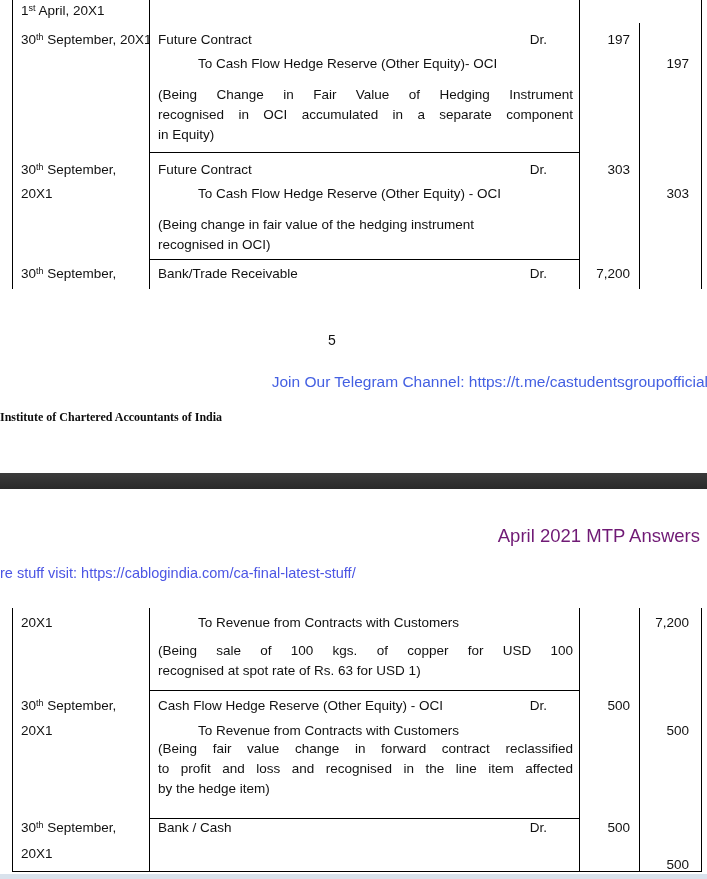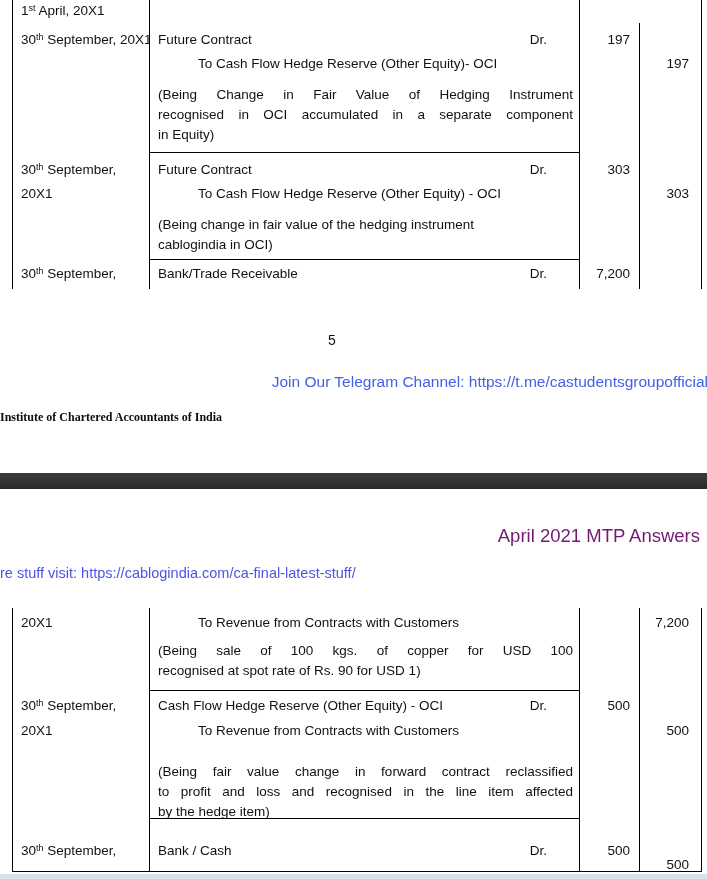--- a/index.html
+++ b/index.html
@@ -44,21 +44,21 @@
   .dline, .eline, .cline, .amt { height: 15px; line-height: 15px; font-size: 13.5px; white-space: nowrap; }
   .eline { display: flex; justify-content: space-between; }
   .eline .dr { margin-right: 26px; }
   .cline { padding-left: 40px; }
   .sup { font-size: 9px; line-height: 1; vertical-align: top; position: relative; top: 1px; }
 
   .nline { font-size: 13.5px; line-height: 20px; }
   .nline.just { text-align: justify; text-align-last: justify; }
 
   .mt3{margin-top:3px}.mt6{margin-top:6px}.mt7{margin-top:7px}.mt9{margin-top:9px}
-  .mt10{margin-top:10px}.mt11{margin-top:11px}.mt12{margin-top:24px}
+  .mt10{margin-top:10px}.mt11{margin-top:11px}.mt12{margin-top:1px}
   .mt14{margin-top:14px}.mt32{margin-top:32px}.mt33{margin-top:33px}.mt38{margin-top:38px}
 
   
   .page-number {
     position: absolute; top: 332px; left: 12px; width: 640px;
     text-align: center; font-size: 14px; color: #111;
   }
   .telegram-link {
     position: absolute; top: 373px; right: -1px;
     font-size: 15.5px; color: #4460e2; white-space: nowrap;
@@ -125,21 +125,21 @@
       <div class="dline mt9"><span>30</span><span class="sup">th</span><span> September,</span></div>
       <div class="dline mt9">20X1</div>
     </div>
     <div class="cell c-part pbord">
       <div class="eline mt9">
           <span>Future Contract</span>
           <span class="dr">Dr.</span>
         </div>
       <div class="cline mt9">To Cash Flow Hedge Reserve (Other Equity) - OCI</div>
       <div class="nline mt14">(Being change in fair value of the hedging instrument</div>
-      <div class="nline">cablogindia in OCI)</div>
+      <div class="nline">recognised in OCI)</div>
     </div>
     <div class="cell c-debit">
       <div class="amt mt9">303</div>
     </div>
     <div class="cell c-credit">
       <div class="amt mt33">303</div>
     </div>
   </div>
 
   <div class="jrow r-t3">
@@ -173,21 +173,21 @@
 
 <div id="table-bottom" class="journal-table">
 
   <div class="jrow r-b0">
     <div class="cell c-date">
       <div class="dline mt7"><span>20X1</span><span class="sup"></span><span></span></div>
     </div>
     <div class="cell c-part pbord">
       <div class="cline mt7">To Revenue from Contracts with Customers</div>
       <div class="nline just mt11">(Being sale of 100 kgs. of copper for USD 100</div>
-      <div class="nline">recognised at spot rate of Rs. 90 for USD 1)</div>
+      <div class="nline">recognised at spot rate of Rs. 63 for USD 1)</div>
     </div>
     <div class="cell c-debit"></div>
     <div class="cell c-credit">
       <div class="amt mt7">7,200</div>
     </div>
   </div>
 
   <div class="jrow r-b1">
     <div class="cell c-date">
       <div class="dline mt7"><span>30</span><span class="sup">th</span><span> September,</span></div>

